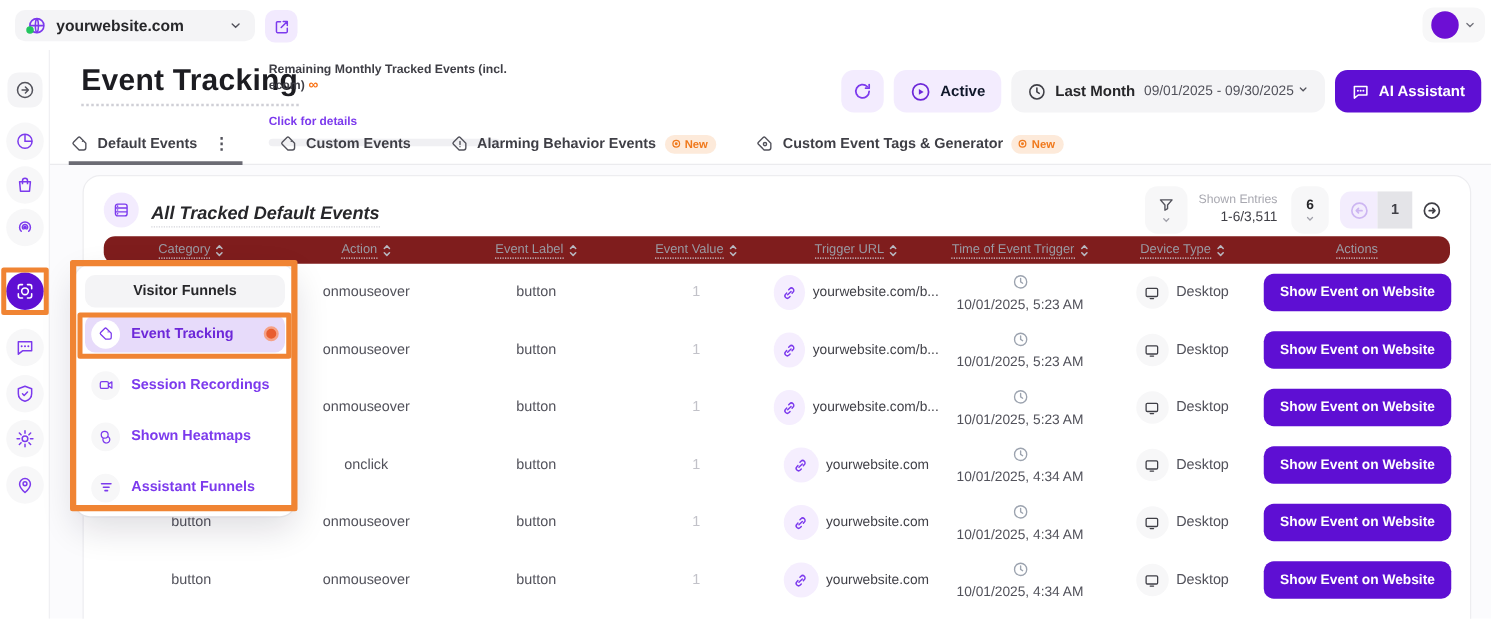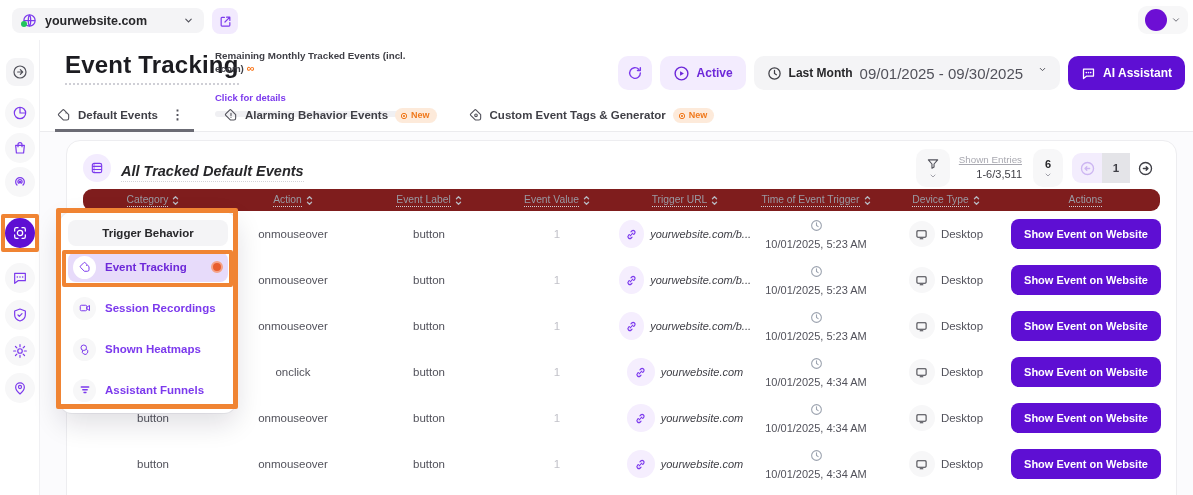--- a/index.html
+++ b/index.html
@@ -59,70 +59,70 @@
   .remaining { position:absolute; left:175px; top:10px; width:195px; }
   .remaining .lab { font-size:9.8px; font-weight:700; color:#3f3f46; line-height:1.25; }
   .remaining .inf { color:#f97316; font-weight:700; font-size:11px; margin-left:3px; }
   .remaining .lnk { font-size:9.5px; font-weight:700; color:#7c3aed; margin-top:16px; cursor:pointer; display:inline-block; }
   .remaining .bar { margin-top:6px; width:185px; height:6px; background:#f0f0f3; border-radius:3px; }
 
   .hdr-controls { position:absolute; right:8px; top:16px; display:flex; gap:8px; height:34px; }
   .hbtn { height:34px; border-radius:10px; display:flex; align-items:center; gap:7px; padding:0 13px;
     font-size:12px; cursor:pointer; border:none; font-family:inherit; }
   .hbtn.icon-only { width:34px; padding:0; justify-content:center; }
-  .hbtn.lav { background:#f3ecfe; color:#6d28d9; font-weight:700; }
+  .hbtn.lav { background:#f3ecfe; color:#0f172a; font-weight:700; }
   .hbtn.gray { background:#f4f4f6; color:#27272a; }
   .hbtn.gray .strong { font-weight:700; font-size:12px; }
-  .hbtn.gray .range { font-size:15px; color:#52525b; display:flex; align-items:flex-start; gap:15px; }
+  .hbtn.gray .range { font-size:11px; color:#52525b; display:flex; align-items:flex-start; gap:3px; }
   .hbtn.solid { background:#5e0fd3; color:#fff; font-weight:700; }
 
   
   .tabs { position:absolute; left:15px; bottom:0; display:flex; gap:28px; height:32px; align-items:center; }
   .tab { display:flex; align-items:center; gap:7px; font-size:11.5px; font-weight:600; color:#3f3f46;
     height:32px; cursor:pointer; padding:0 2px; }
   .tab .ico { color:#52525b; }
   .tab.active { border-bottom:3px solid #6b6b74; margin-bottom:-2px; padding:0 10px 0 2px; }
   .kebab { color:#52525b; font-size:13px; font-weight:700; margin-left:6px; letter-spacing:0; }
-  .badge-new { display:inline-flex; align-items:flex-end; gap:3px; background:#fdeada; color:#f0791c;
+  .badge-new { display:inline-flex; align-items:center; gap:3px; background:#fdeada; color:#f0791c;
     border-radius:9px; font-size:9px; font-weight:700; padding:2.5px 7px 2.5px 5px; }
 
   
   .main { position:absolute; left:40px; top:132px; right:0; bottom:0; background:#fbfbfd; }
   .card { position:absolute; left:26px; top:8px; right:16px; height:390px; background:#fff;
     border:1px solid #ededf0; border-radius:14px; padding:0 16px; }
   .card-head { height:46px; display:flex; align-items:center; justify-content:space-between; padding-top:8px; }
   .card-title-wrap { display:flex; align-items:flex-end; gap:10px;font-style:italic; }
   .icircle { width:28px; height:28px; border-radius:50%; background:#f3ecfe; color:#7c3aed;
     display:flex; align-items:center; justify-content:center; }
   .card-title { font-size:14.5px; font-weight:700; color:#27272a; border-bottom:1.5px dotted #d4d4da; padding-bottom:2px; }
   .card-tools { display:flex; align-items:center; gap:9px; }
   .tool-pill { background:#f7f7f8; border-radius:10px; display:flex; flex-direction:column; align-items:center;
     justify-content:center; cursor:pointer; color:#52525b; }
   .filter-pill { width:34px; height:38px; gap:1px; }
   .size-pill { width:30px; height:38px; gap:1px; font-size:11px; font-weight:700; color:#27272a; }
   .entries { text-align:right; line-height:1.3; margin-right:2px; }
-  .entries .l1 { font-size:9.8px; color:#a8a8b0;text-decoration:underline; }
+  .entries .l1 { font-size:9.8px; color:#a8a8b0; }
   .entries .l2 { font-size:11px; color:#3f3f46; }
   .pager { display:flex; height:30px; border-radius:9px; overflow:hidden; }
   .pg-prev { width:30px; background:#f3edfd; color:#cdb6f2; display:flex; align-items:center; justify-content:center; cursor:default; }
   .pg-num { width:28px; background:#e4e4e8; color:#3f3f46; font-size:11.5px; font-weight:700;
     display:flex; align-items:center; justify-content:center; cursor:pointer; }
   .pg-next { width:30px; background:#fff; color:#3f3f46; display:flex; align-items:center; justify-content:center; cursor:pointer; }
 
   
   .tgrid { display:grid; grid-template-columns:140px 140px 132px 124px 132px 130px 130px 1fr; align-items:center; }
   .thead { background:#7f1d1d; border-radius:9px; height:22px; margin-top:2px; }
   .th { display:flex; align-items:center; justify-content:center; gap:4px; font-size:10.3px; color:#9a9aa3; cursor:pointer; }
   .th .lbl { border-bottom:1px dotted #cfcfd6; padding-bottom:1px; }
   .trow { height:46px; }
   .cell { display:flex; align-items:center; justify-content:center; font-size:11.5px; color:#52525b; gap:6px; }
   .cell.val { color:#c2c2c9; }
   .url-ico { width:28px; height:28px; border-radius:50%; background:#f5eefe; color:#7c3aed;
     display:flex; align-items:center; justify-content:center; }
-  .cell.url { font-size:11px; color:#3f3f46; cursor:pointer;font-style:italic; }
+  .cell.url { font-size:11px; color:#3f3f46; cursor:pointer; }
   .cell.time { color:#52525b; font-size:11px;flex-direction:column; }
   .cell.time .ico { color:#9ca3af; }
   .dev-ico { width:26px; height:26px; border-radius:50%; background:#f7f7f8; color:#3f3f46;
     display:flex; align-items:center; justify-content:center; }
   .btn-show { width:150px; height:30px; border:none; border-radius:8px; background:#5e0fd3; color:#fff;
     font-size:11px; font-weight:700; font-family:inherit; cursor:pointer; margin:0 auto; display:block; }
 
   
   .popup { position:absolute; left:60px; top:212px; width:176px; background:#fff; border-radius:12px;
     box-shadow:0 10px 28px rgba(20,12,40,.14), 0 0 0 1px #f2f2f5; padding:8px; z-index:20; }
@@ -314,20 +314,29 @@
   <div class="tabs">
     <div class="tab active">
       <span class="ico">
         <svg width="14" height="14" viewBox="0 0 24 24" fill="none" stroke="currentColor" stroke-width="1.9" stroke-linejoin="round">
             <path d="M20.5 13.2L12.8 21a2 2 0 0 1-2.8 0L3.5 14.5a2 2 0 0 1 0-2.8L11.2 4h6.3a3 3 0 0 1 3 3z" transform="rotate(90 12 12)"></path>
             <circle cx="15.5" cy="8.5" r="1.1" fill="currentColor" stroke="none"></circle>
           </svg>
       </span>
       <span>Default Events</span>
       <span class="kebab">⋮</span>
+    </div>
+    <div class="tab">
+      <span class="ico">
+        <svg width="14" height="14" viewBox="0 0 24 24" fill="none" stroke="currentColor" stroke-width="1.9" stroke-linejoin="round">
+            <path d="M20.5 13.2L12.8 21a2 2 0 0 1-2.8 0L3.5 14.5a2 2 0 0 1 0-2.8L11.2 4h6.3a3 3 0 0 1 3 3z" transform="rotate(90 12 12)"></path>
+            <circle cx="15.5" cy="8.5" r="1.1" fill="currentColor" stroke="none"></circle>
+          </svg>
+      </span>
+      <span>Custom Events</span>
     </div>
     <div class="tab">
       <span class="ico">
         <svg width="14" height="14" viewBox="0 0 24 24" fill="none" stroke="currentColor" stroke-width="1.9" stroke-linejoin="round">
             <path d="M20.5 13.2L12.8 21a2 2 0 0 1-2.8 0L3.5 14.5a2 2 0 0 1 0-2.8L11.2 4h6.3a3 3 0 0 1 3 3z" transform="rotate(90 12 12)"></path>
             <path d="M12 9v4M12 16h.01" stroke-linecap="round"></path>
           </svg>
       </span>
       <span>Alarming Behavior Events</span>
       <span class="badge-new">
@@ -746,21 +755,21 @@
     </div>
     <div class="cell">
       <button class="btn-show">Show Event on Website</button>
     </div>
   </div>
 </div>
   </div>
 </div>
 
 <div class="popup">
-  <div class="pm-head">Trigger Behavior</div>
+  <div class="pm-head">Visitor Funnels</div>
   <div class="pm-item selected">
     <span class="bubble">
       <svg width="12" height="12" viewBox="0 0 24 24" fill="none" stroke="currentColor" stroke-width="2" stroke-linejoin="round">
           <path d="M20.5 13.2L12.8 21a2 2 0 0 1-2.8 0L3.5 14.5a2 2 0 0 1 0-2.8L11.2 4h6.3a3 3 0 0 1 3 3z" transform="rotate(90 12 12)"></path>
           <circle cx="15" cy="9" r="1" fill="currentColor" stroke="none"></circle>
         </svg>
     </span>
     <span>Event Tracking</span>
     <span class="record-dot"></span>
   </div>

